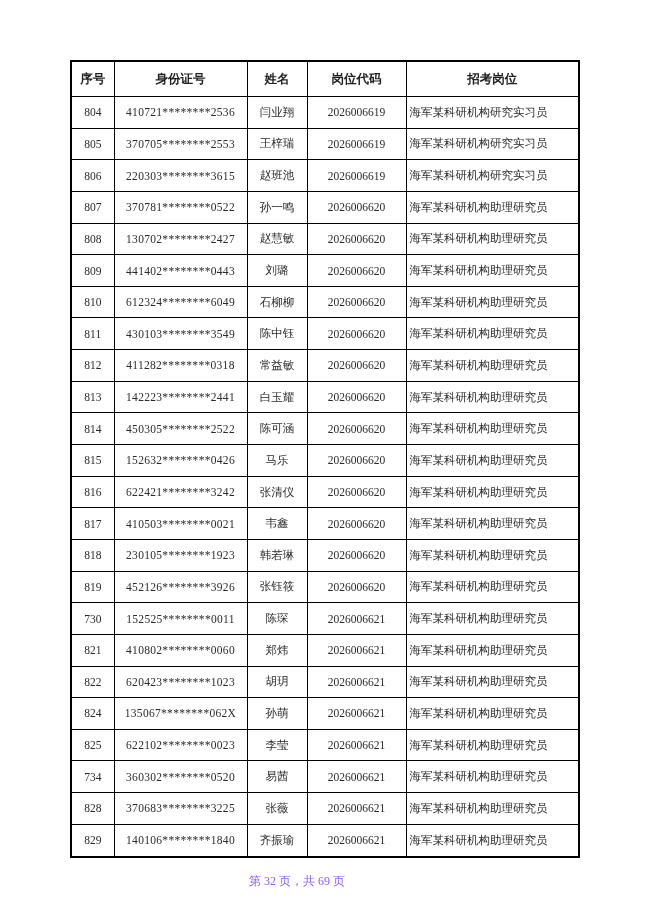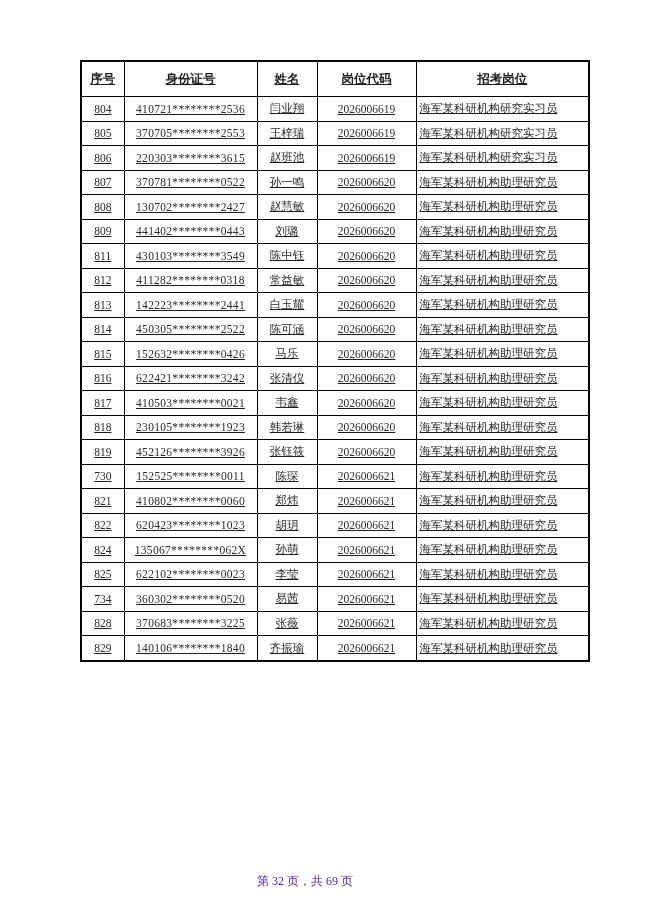--- a/index.html
+++ b/index.html
@@ -11,28 +11,27 @@
     position: relative;
     width: 650px;
     height: 919px;
     background: #ffffff;
     font-family: "Liberation Serif", "DejaVu Serif", serif;
     color: #1f1f1f;
     overflow: hidden;
   }
   table.roster {
     position: absolute;
-    left: 80px;
+    left: 70px;
     top: 60px;
     width: 508px;
-    height: 602px;
+    height: 798px;
     border-collapse: collapse;
     table-layout: fixed;
     border: 2px solid #000;
-    text-decoration: underline;
   }
   table.roster th,
   table.roster td {
     border: 1px solid #000;
     padding: 0;
     overflow: hidden;
     white-space: nowrap;
   }
   table.roster th {
     font-weight: bold;
@@ -53,26 +52,26 @@
     padding-left: 3px;
     border-radius: 12px;
   }
   col.c-serial { width: 43px; }
   col.c-id     { width: 133px; }
   col.c-name   { width: 60px; }
   col.c-code   { width: 99px; }
   col.c-post   { width: 173px; }
   .footer {
     position: absolute;
-    left: 8px;
+    left: 0;
     top: 873px;
     width: 594px;
     text-align: center;
     font-size: 12px;
-    color: #4c1d95;
+    color: #8b5cf6;
     font-family: "Liberation Serif", "DejaVu Serif", serif;
   }
 </style>
 </head>
 <body>
 
 <div class="page">
 
   <table class="roster">
     <colgroup>
@@ -128,20 +127,27 @@
           <td class="col-post">海军某科研机构助理研究员</td>
         </tr>
         <tr>
           <td class="col-serial">809</td>
           <td class="col-idnum">441402********0443</td>
           <td class="col-name">刘璐</td>
           <td class="col-code">2026006620</td>
           <td class="col-post">海军某科研机构助理研究员</td>
         </tr>
         <tr>
+          <td class="col-serial">810</td>
+          <td class="col-idnum">612324********6049</td>
+          <td class="col-name">石柳柳</td>
+          <td class="col-code">2026006620</td>
+          <td class="col-post">海军某科研机构助理研究员</td>
+        </tr>
+        <tr>
           <td class="col-serial">811</td>
           <td class="col-idnum">430103********3549</td>
           <td class="col-name">陈中钰</td>
           <td class="col-code">2026006620</td>
           <td class="col-post">海军某科研机构助理研究员</td>
         </tr>
         <tr>
           <td class="col-serial">812</td>
           <td class="col-idnum">411282********0318</td>
           <td class="col-name">常益敏</td>

